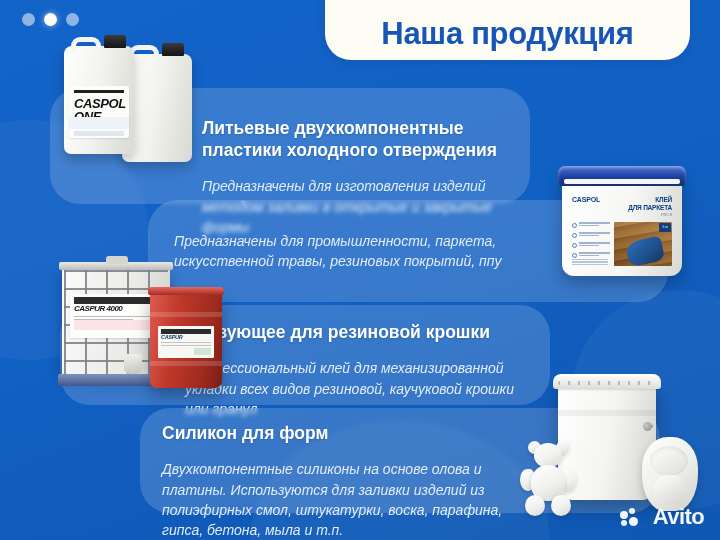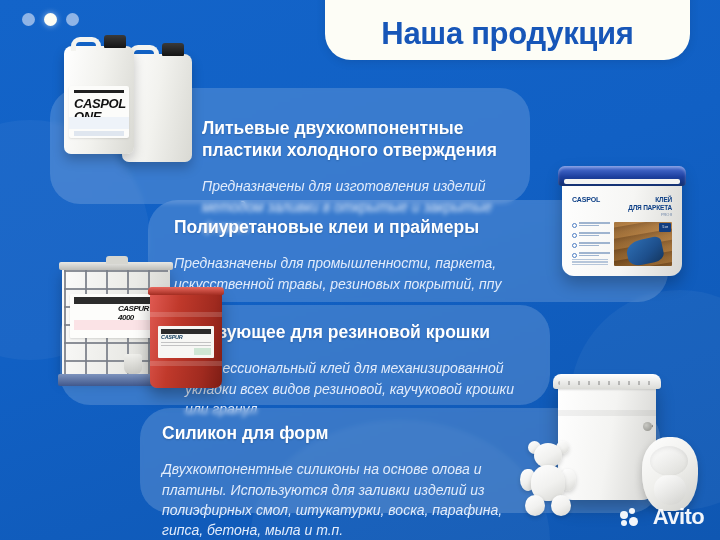--- a/index.html
+++ b/index.html
@@ -259,21 +259,21 @@
     background: #d6d6d0; border-radius: 3px 3px 0 0;
   }
   .ibc-label {
     position: absolute; left: 8px; right: 8px; top: 26px; height: 44px;
     background: #fdfdfb; border-radius: 1px; padding: 3px 4px; overflow: hidden;
     box-shadow: 0 1px 2px rgba(0,0,0,.12);
   }
   .ibc-label .ib-bar { height: 7px; background: #2c2c2c; }
   .ibc-label .ib-brand {
     font-size: 8px; font-weight: bold; font-style: italic; color: #151515;
-    letter-spacing: -0.5px; line-height: 1.1; margin-top: 1px; margin-left: 44px;
+    letter-spacing: -0.5px; line-height: 1.1; margin-top: 1px;
   }
   .ibc-label .ib-line { height: 1.2px; background: #bcbcbc; margin-top: 2px; }
   .ibc-label .ib-line.s { width: 70%; }
   .ibc-label .ib-pink {
     position: absolute; left: 4px; right: 4px; bottom: 8px;
     height: 10px; background: #fbe3e6;
   }
   .ibc-base {
     position: absolute; left: -4px; bottom: -10px; width: 116px; height: 12px;
     background: linear-gradient(180deg,#6a88b8,#3a5display);
@@ -435,21 +435,20 @@
 
   <div class="card" id="card1">
     <div class="card-body">
       <div class="card-title">Литьевые двухкомпонентные пластики холодного отверждения</div>
       <div class="card-sub">Предназначены для изготовления изделий методом заливки в открытые и закрытые формы</div>
     </div>
   </div>
 
   <div class="card" id="card2">
     <div class="card-body">
-      <div class="card-title">Полиуретановые клеи и праймеры</div>
       <div class="card-sub">Предназначены для промышленности, паркета, искусственной травы, резиновых покрытий, ппу</div>
     </div>
   </div>
 
   <div class="card" id="card3">
     <div class="card-body">
       <div class="card-title">Связующее для резиновой крошки</div>
       <div class="card-sub">Профессиональный клей для механизированной укладки всех видов резиновой, каучуковой крошки или гранул</div>
     </div>
   </div>

